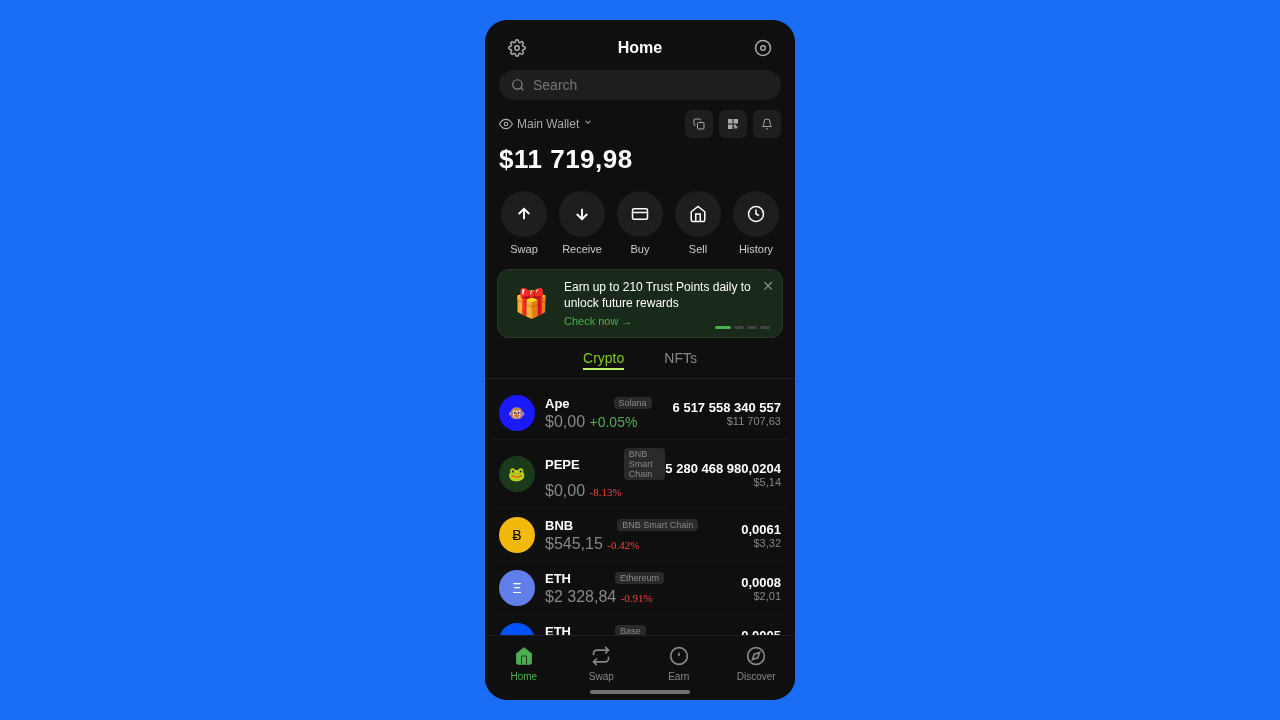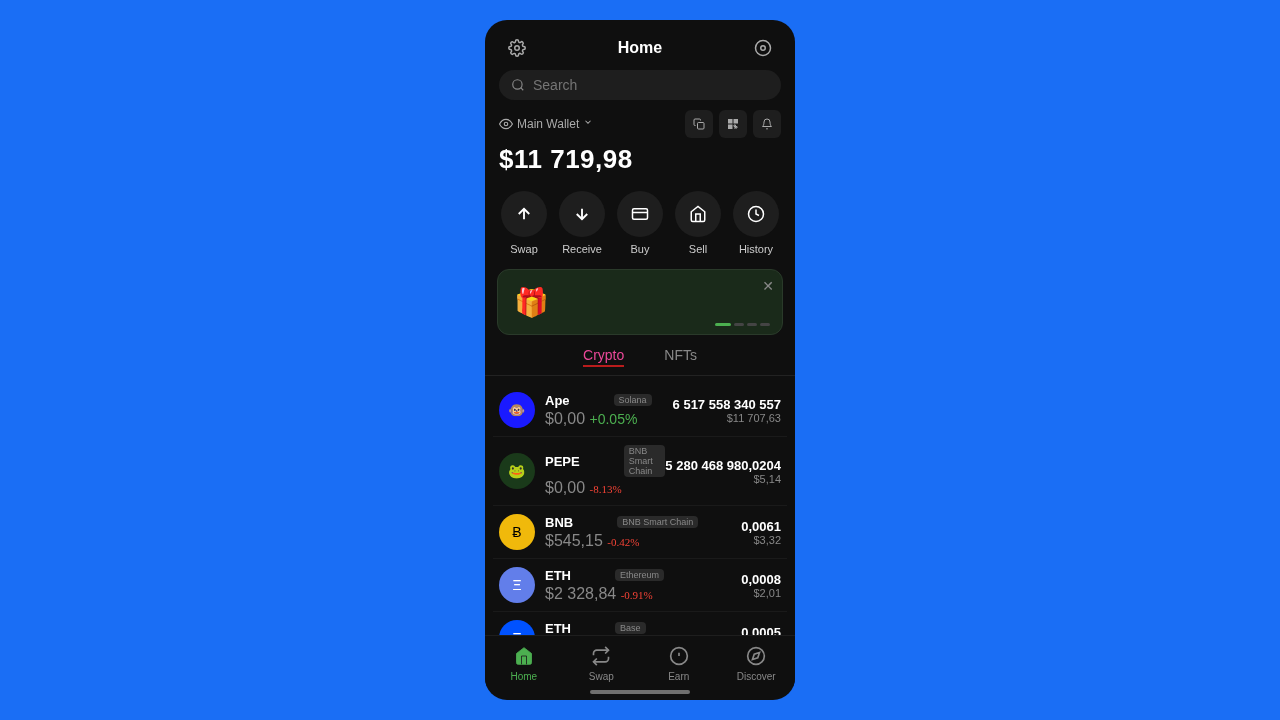--- a/index.html
+++ b/index.html
@@ -194,22 +194,22 @@
       border-bottom: 1px solid #222;
       padding-bottom: 8px;
     }
     .tab {
       color: #888;
       font-size: 14px;
       cursor: pointer;
       padding-bottom: 2px;
     }
     .tab.active {
-      color: #ec4899;
-      border-bottom: 2px solid #b91c1c;
+      color: #84cc16;
+      border-bottom: 2px solid #bef264;
     }
     .crypto-list {
       flex: 1;
       overflow-y: auto;
       padding: 0 8px;
     }
     .crypto-list::-webkit-scrollbar { display: none; }
     .crypto-item {
       display: flex;
       align-items: center;
@@ -419,20 +419,24 @@
           <circle cx="12" cy="12" r="10"></circle>
             <polyline points="12 6 12 12 16 14"></polyline>
         </svg>
       </div>
       <span class="action-label">History</span>
     </div>
   </div>
 
   <div class="banner">
     <div class="banner-icon">🎁</div>
+    <div class="banner-text">
+      <div class="banner-title">Earn up to 210 Trust Points daily to unlock future rewards</div>
+      <div class="banner-link">Check now →</div>
+    </div>
     <div class="banner-close">✕</div>
     <div class="banner-dots">
       <div class="dot"></div>
       <div class="dot inactive"></div>
       <div class="dot inactive"></div>
       <div class="dot inactive"></div>
     </div>
   </div>
 
   <div class="tabs">

